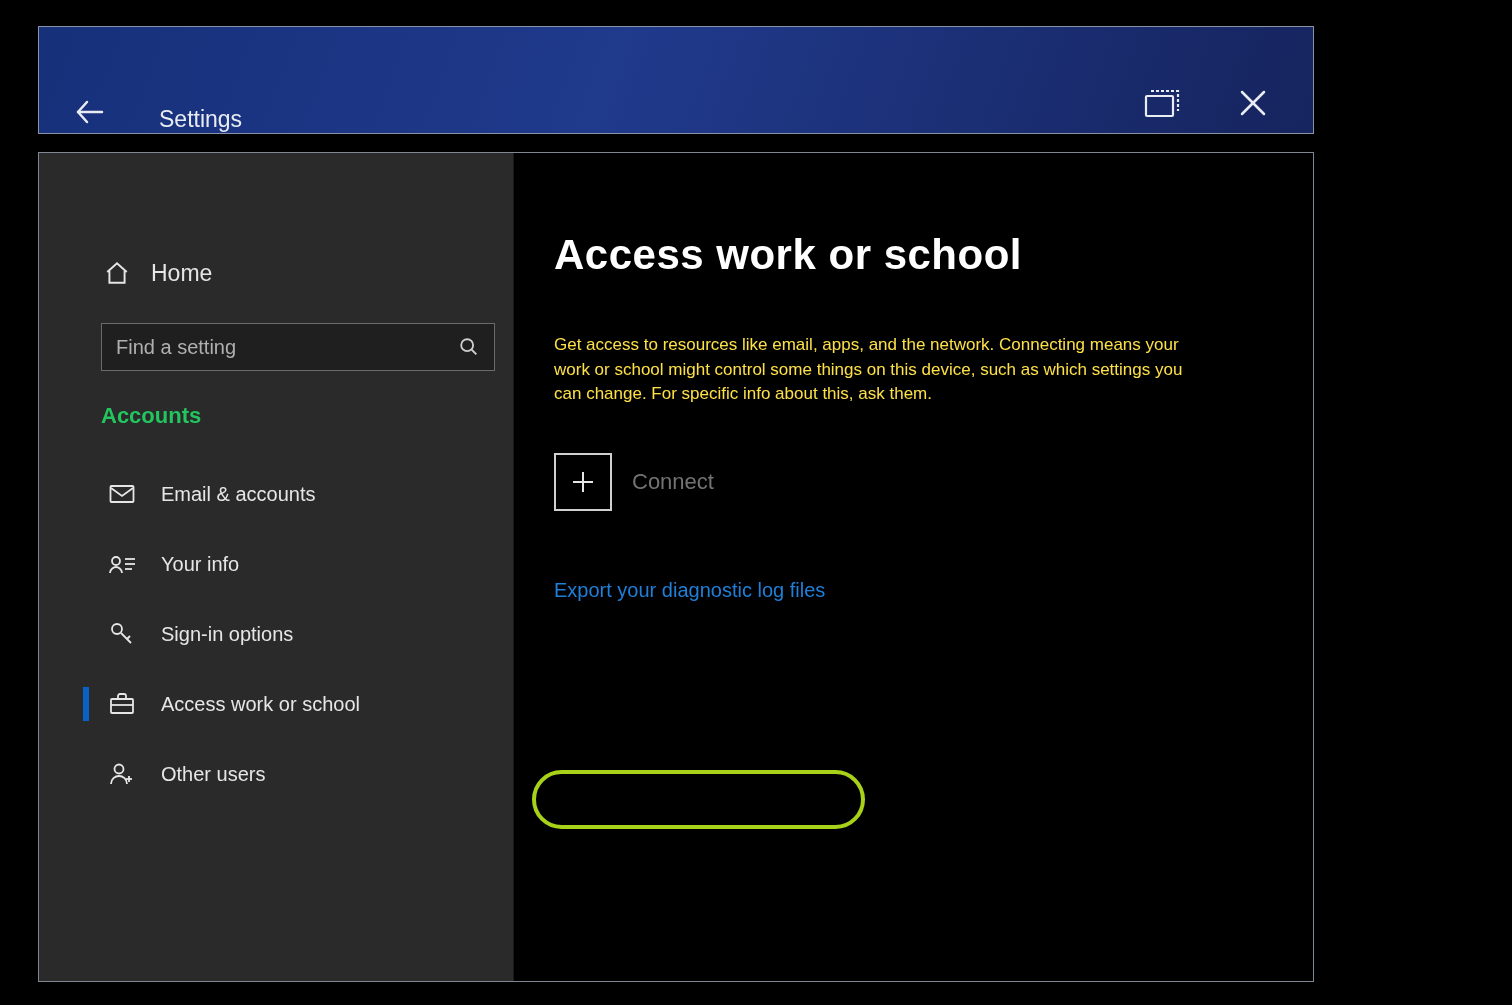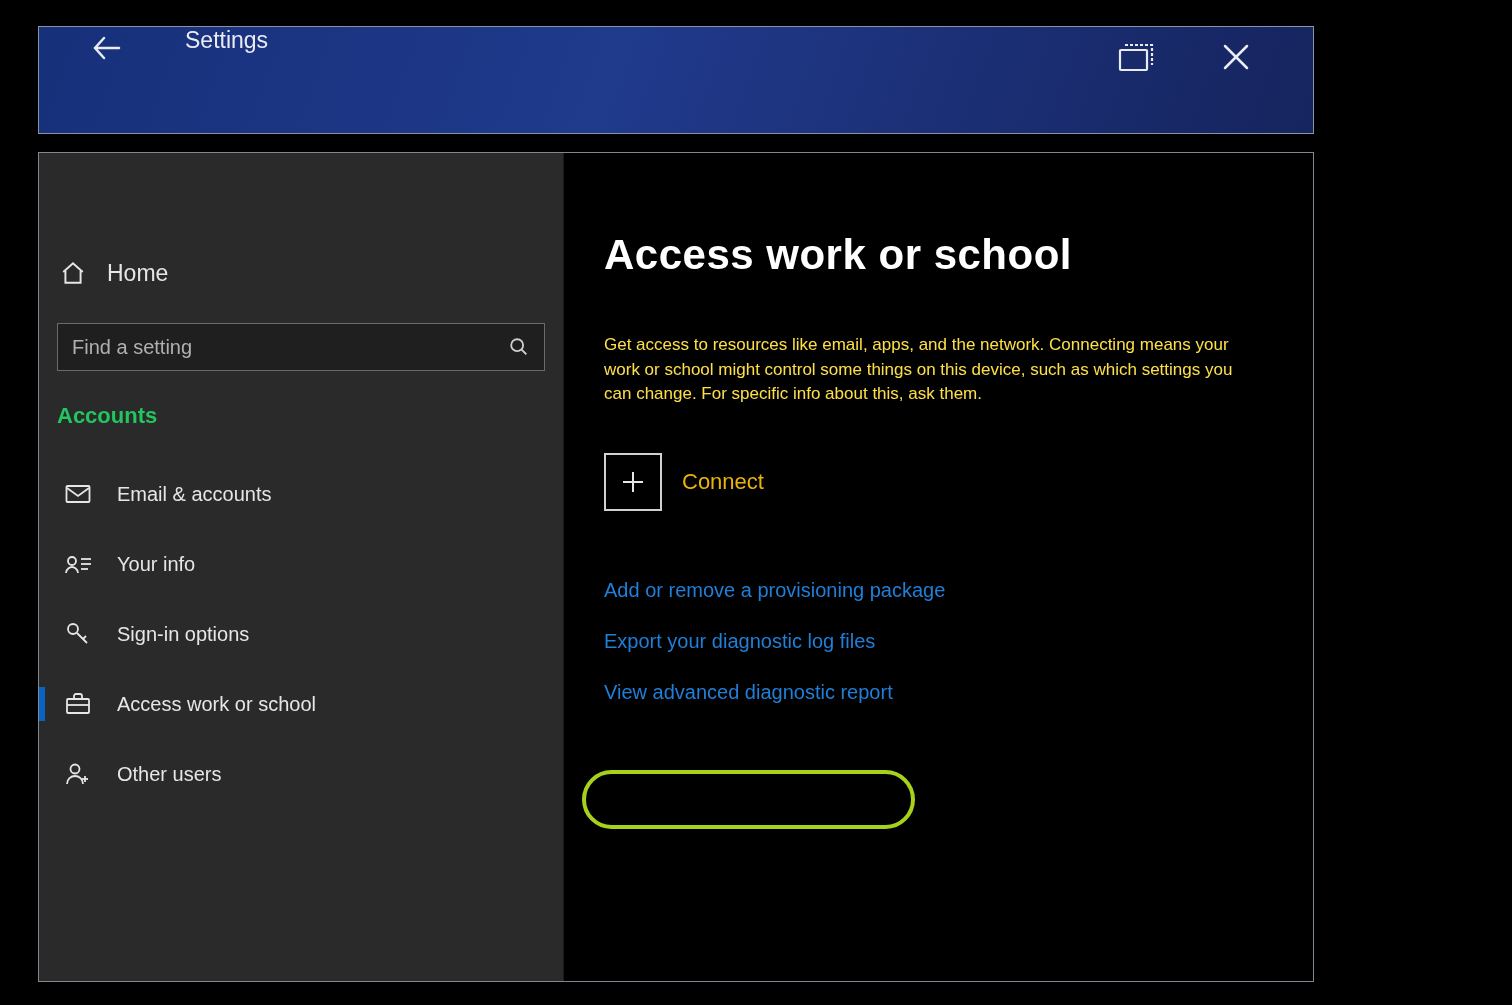--- a/index.html
+++ b/index.html
@@ -15,23 +15,22 @@
   
   .titlebar {
     position: absolute;
     left: 38px;
     top: 26px;
     width: 1276px;
     height: 108px;
     background: linear-gradient(110deg, #17307a 0%, #203a8c 45%, #16245e 100%);
     border: 1px solid #8893a3;
     display: flex;
-    align-items: flex-start;
-    padding: 0 47px;
-    gap: 9px;
+    align-items: flex-end;
+    padding: 0 30px;
   }
   .titlebar .back {
     width: 42px; height: 42px;
     display: flex; align-items: center; justify-content: center;
     cursor: pointer;
   }
   .titlebar .title-text {
     font-size: 23px;
     font-weight: 400;
     margin-left: 48px;
@@ -52,25 +51,26 @@
     top: 152px;
     width: 1276px;
     height: 830px;
     border: 1px solid #7e8792;
     display: flex;
     background: #000;
   }
 
   
   .sidebar {
-    width: 525px;
+    width: 475px;
     background: #2a2a2a;
     padding-top: 88px;
     border-right: 1px solid #1a1a1a;
     position: relative;
+    padding-left: 44px;
   }
   .side-row {
     display: flex;
     align-items: center;
     height: 64px;
     padding-left: 18px;
     cursor: pointer;
     position: relative;
   }
   .side-row .icon-slot {
@@ -169,21 +169,21 @@
     cursor: pointer;
     margin-bottom: 68px;
   }
   .plus-box {
     width: 58px; height: 58px;
     border: 2px solid #d0d0d0;
     display: flex; align-items: center; justify-content: center;
   }
   .connect-label {
     font-size: 22px;
-    color: #eab308;
+    color: #737373;
   }
   .content h2 {
     font-size: 27px;
     font-weight: 600;
     margin-bottom: 34px;
   }
   .link {
     display: block;
     font-size: 20px;
     color: #1f7fd9;
@@ -324,20 +324,18 @@
       <div class="plus-box">
         <svg width="28" height="28" viewBox="0 0 28 28" stroke="#e6e6e6" stroke-width="2">
           <line x1="14" y1="4" x2="14" y2="24"></line>
           <line x1="4" y1="14" x2="24" y2="14"></line>
         </svg>
       </div>
       <span class="connect-label">Connect</span>
     </div>
 
 
-    <a class="link">Add or remove a provisioning package</a>
     <a class="link">Export your diagnostic log files</a>
-    <a class="link" id="link-diag">View advanced diagnostic report</a>
 
     <div class="highlight-ring" id="hl" style="left: 18px; top: 617px; width: 332.703px; height: 59px;"></div>
   </div>
 
 </div>
 
 </body></html>

